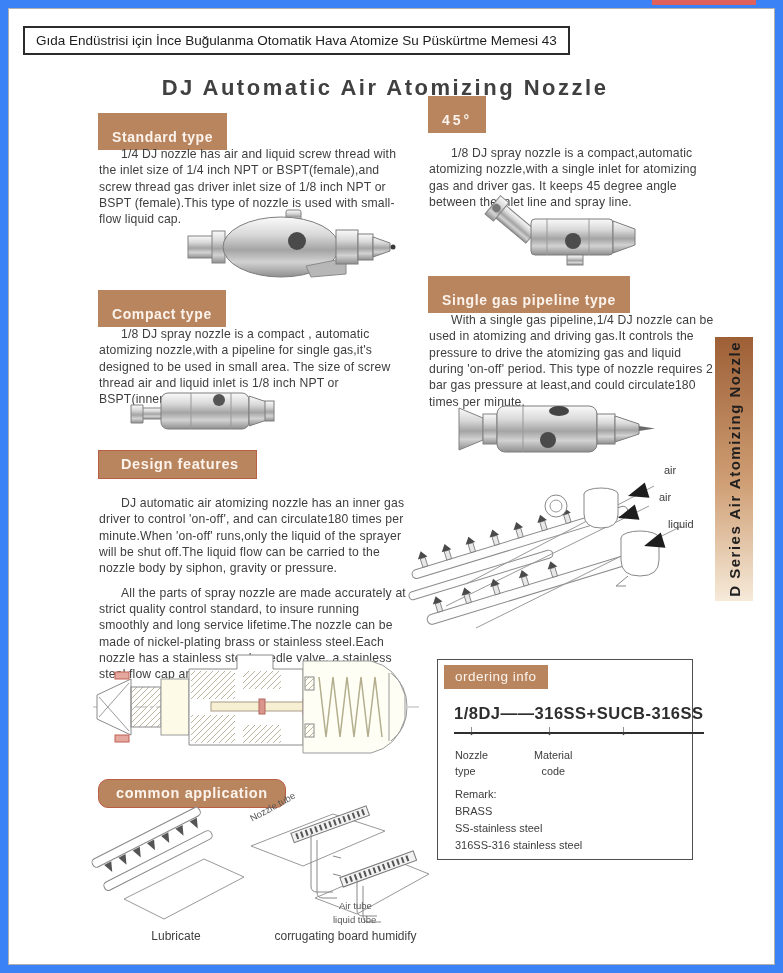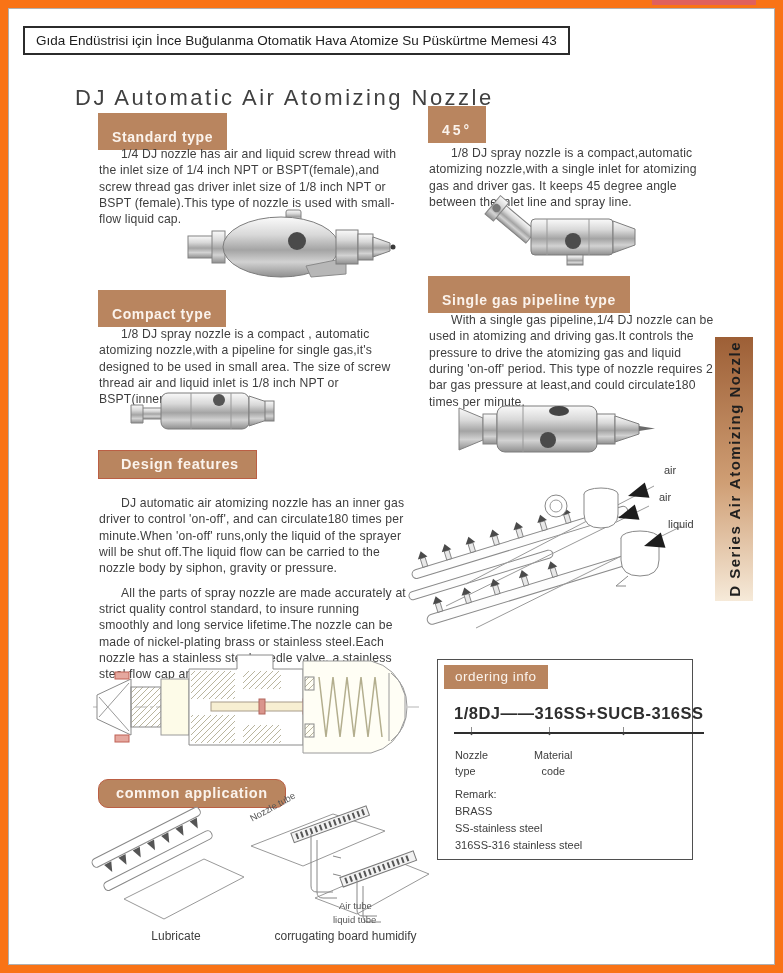--- a/index.html
+++ b/index.html
@@ -1,24 +1,24 @@
 <!DOCTYPE html>
 <html><head>
 <meta charset="utf-8">
 <style>
   html,body{margin:0;padding:0;background:#fff;}
-  .page{position:relative;width:783px;height:973px;background:#f97316;overflow:hidden;
+  .page{position:relative;width:783px;height:973px;background:#3b82f6;overflow:hidden;
         font-family:"Liberation Sans",sans-serif;color:#3e3e3e;}
   .sheet{position:absolute;left:8px;top:8px;width:765px;height:955px;background:#fff;
          border:1px solid #b0b0b0;}
   .red-strip{position:absolute;left:652px;top:0;width:104px;height:5px;background:#e0605c;z-index:5;}
   .title-box{position:absolute;left:14px;top:17px;display:inline-block;border:2px solid #2b2b2b;
              padding:5px 11px;font-size:13.5px;color:#1c1c1c;background:#fff;white-space:nowrap;}
-  .heading{position:absolute;left:52px;top:62px;width:640px;font-size:22px;
-           font-weight:400;letter-spacing:2.5px;color:#404040;margin:14px;}
+  .heading{position:absolute;left:52px;top:62px;width:640px;text-align:center;font-size:22px;
+           font-weight:700;letter-spacing:2.5px;color:#404040;margin:4px;}
   .label{position:absolute;display:inline-block;background:#b9855f;color:#fbf3ec;
          font-size:14px;font-weight:bold;padding:16px 14px 5px;letter-spacing:.6px;white-space:nowrap;}
   .label-lg{font-size:14.5px;padding:5px 17px 6px;border:1px solid #bb5f44;}
   .para{position:absolute;font-size:12.2px;line-height:1.34;letter-spacing:.15px;text-align:left;}
   .para p{margin:8px;text-indent:22px;}
   .caption{position:absolute;font-size:12px;color:#3e3e3e;text-align:center;}
   .diagram-lbl{position:absolute;font-size:9.5px;color:#555;white-space:nowrap;z-index:3;}
   .sidebar-tab{position:absolute;left:706px;top:328px;width:38px;height:264px;
                background:linear-gradient(to bottom,#9d5f36 0%,#cf9e74 55%,#f6ead9 100%);
                display:flex;align-items:center;justify-content:center;}
@@ -166,21 +166,21 @@
         <path d="M84,80 l8,2" stroke="#888"></path>
     </svg>
 
     <span class="diagram-lbl" style="left:239px;top:805px;transform:rotate(-29deg);transform-origin:left top;">Nozzle tube</span>
     <span class="diagram-lbl" style="left:330px;top:891px;">Air tube</span>
     <span class="diagram-lbl" style="left:324px;top:905px;">liquid tube</span>
 
     <div class="caption" style="left:117px;top:920px;width:100px;">Lubricate</div>
     <div class="caption" style="left:244px;top:920px;width:185px;">corrugating board humidify</div>
 
-    <div class="label" style="left:419px;top:97px;letter-spacing:3px;text-align:center;">45°</div>
+    <div class="label" style="left:419px;top:87px;letter-spacing:3px;text-align:center;">45°</div>
     <div class="para" style="left:412px;top:128px;width:300px;">
       <p>1/8 DJ spray nozzle is a compact,automatic atomizing nozzle,with a single inlet for atomizing gas and driver gas. It keeps 45 degree angle between the inlet line and spray line.</p>
     </div>
 
     <svg style="left:460px;top:198px;" width="178" height="64" viewBox="0 0 178 64">
       <g transform="rotate(40 62 30)">
         <rect x="22" y="22" width="40" height="16" fill="url(#metal)" stroke="#828282"></rect>
         <rect x="12" y="18" width="11" height="24" fill="url(#metal)" stroke="#828282"></rect>
         <circle cx="17" cy="30" r="4" fill="#777"></circle>
       </g>

